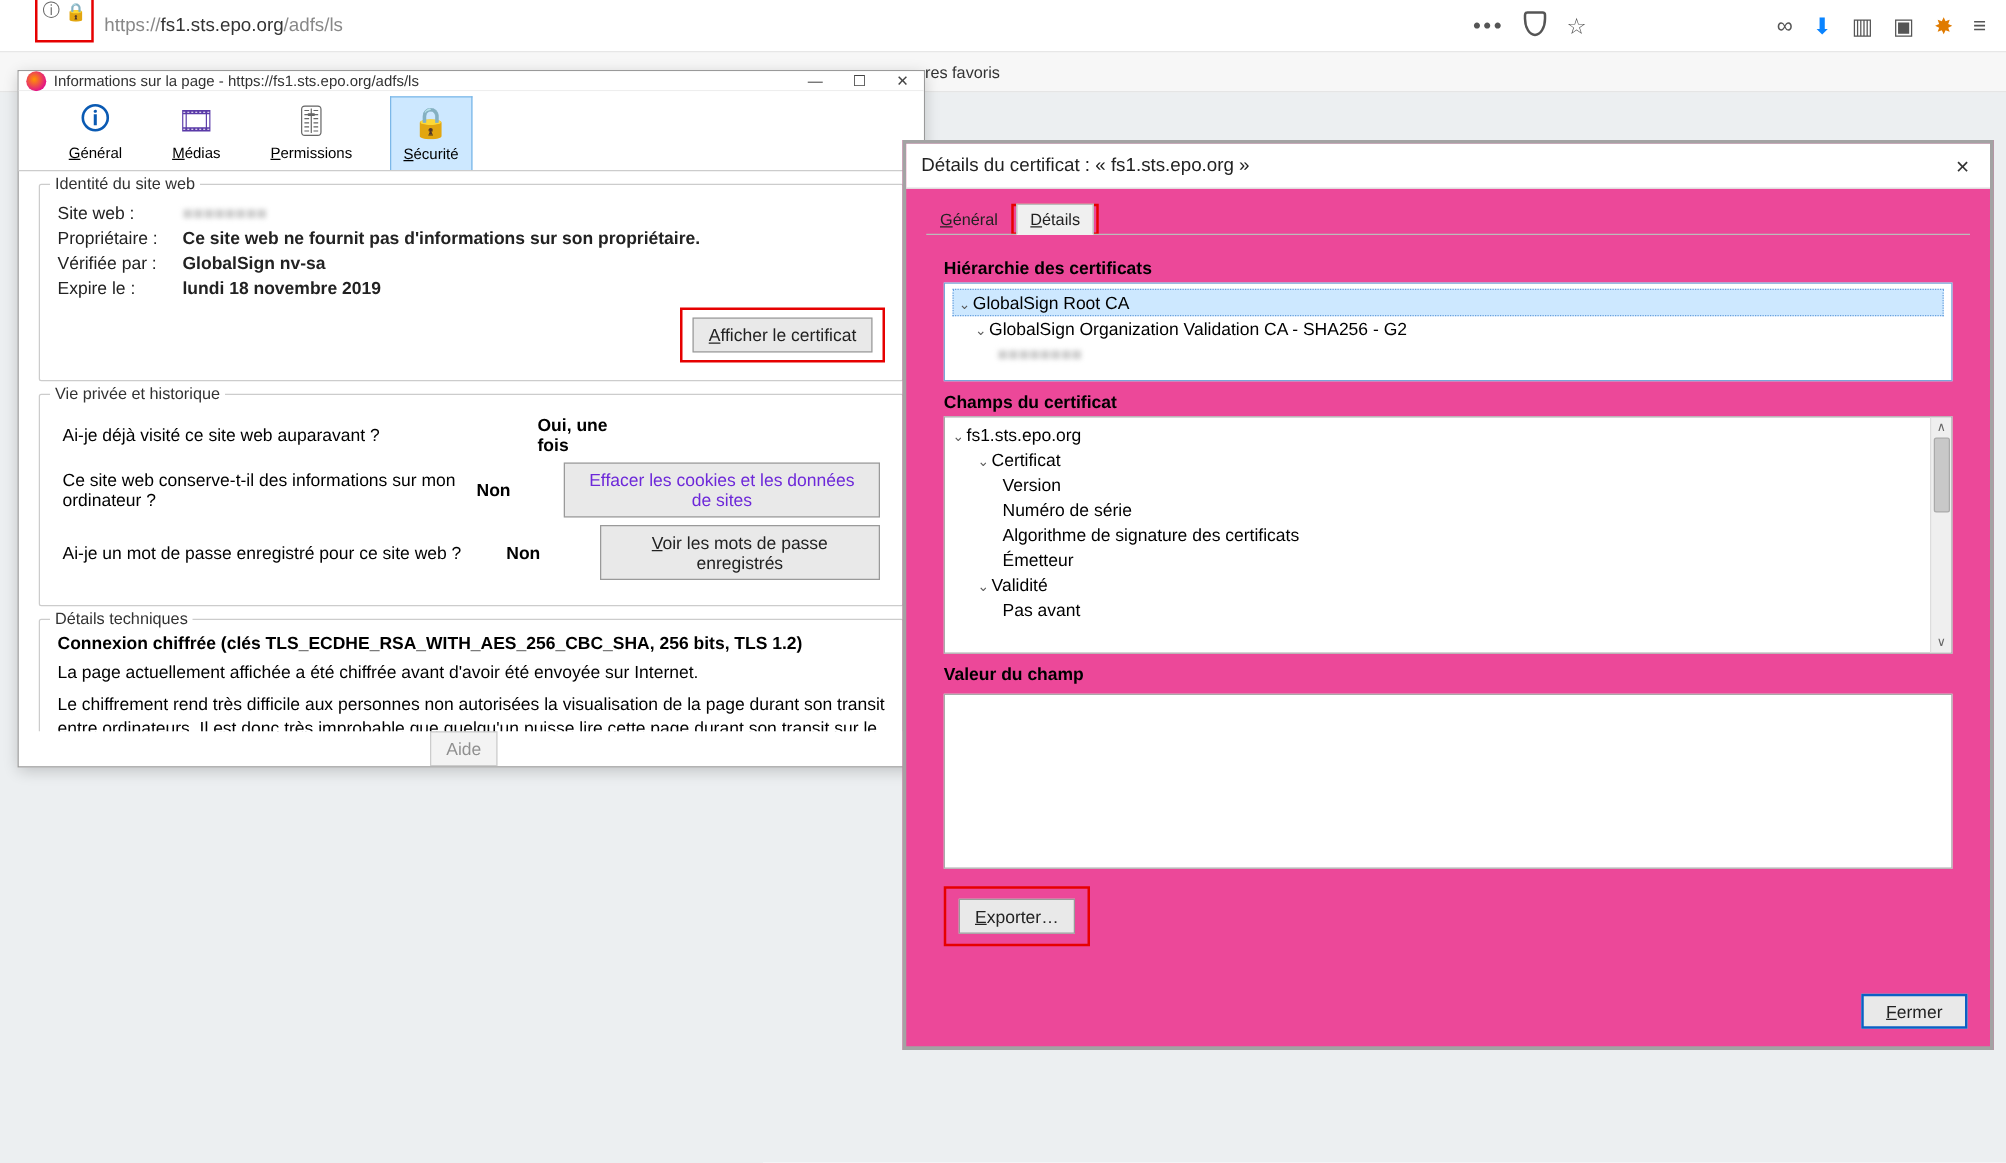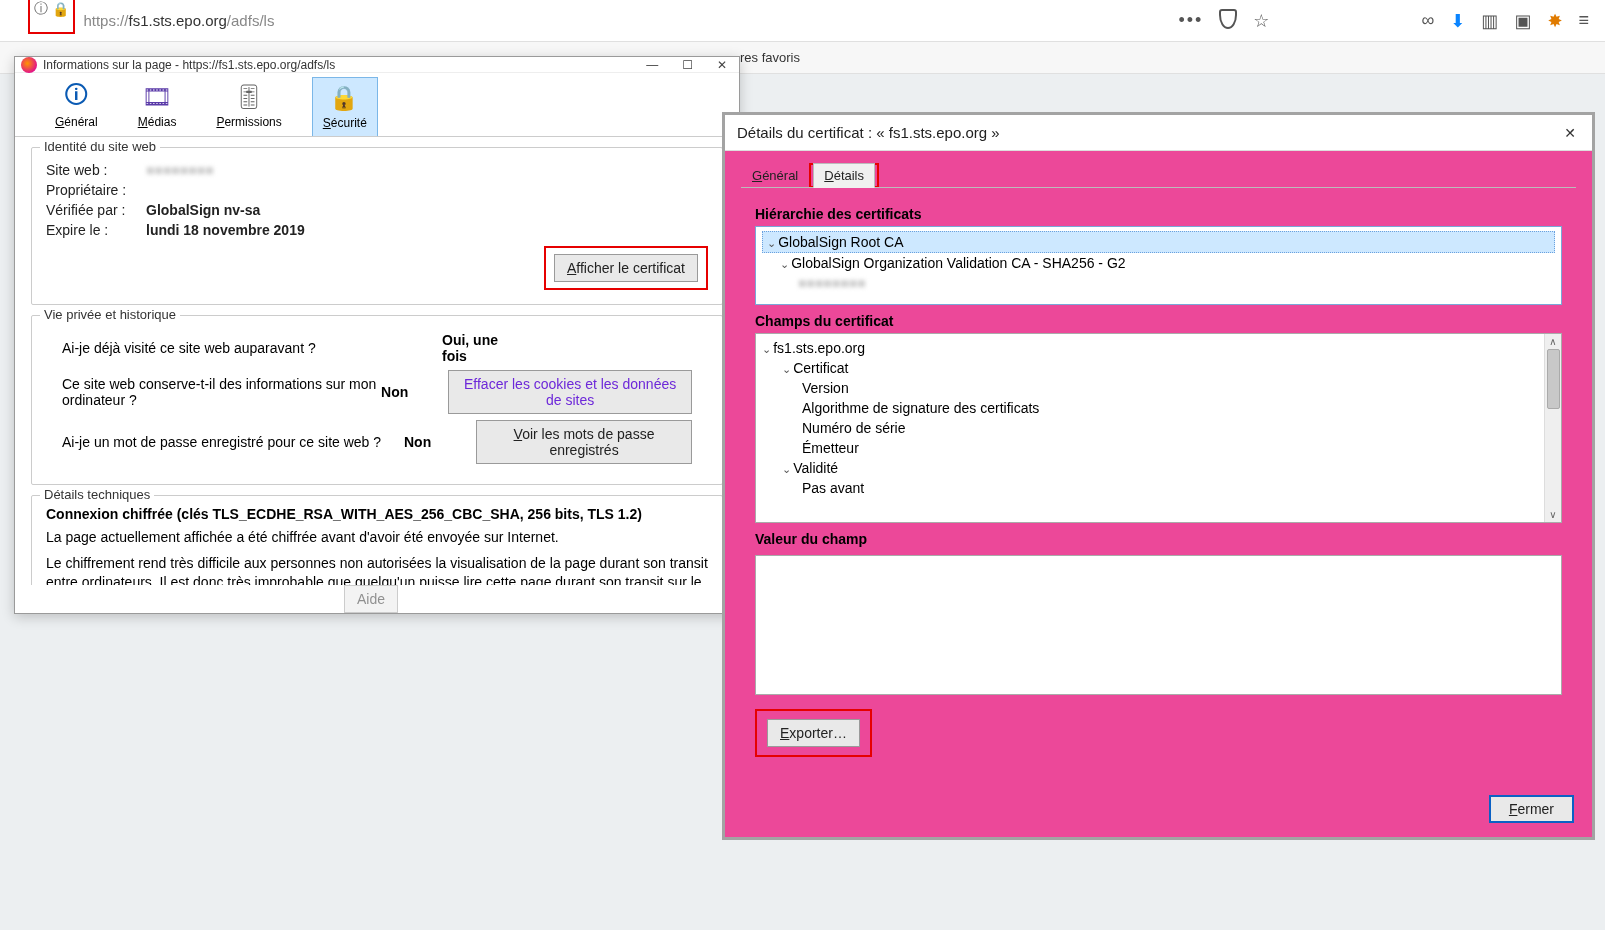--- a/index.html
+++ b/index.html
@@ -51,21 +51,21 @@
     .kv-row .k { width: 100px; color: #222; }
     .kv-row .v { flex: 1; color: #222; }
     .kv-row .v.bold { font-weight: 600; }
     .kv-row .v.blur { color: #ccc; filter: blur(2px); }
     .btn { border: 1px solid #9a9a9a; background: #e9e9e9; padding: 5px 12px; font-size: 14px; color: #222; }
     .btn.disabled { color: #6d28d9; }
     .btn .u { text-decoration: underline; }
     .cert-btn-wrap { display:flex; justify-content:flex-end; margin-top: 8px; }
     .cert-highlight { border: 2px solid #e60000; padding: 6px 8px; display:inline-block; }
 
-    .pv-row { display: flex; align-items: center; margin: 6px 16px; font-size: 14px; }
+    .pv-row { display: flex; align-items: center; margin: 6px 4px; font-size: 14px; }
     .pv-row .q { width: 380px; }
     .pv-row .a { width: 80px; font-weight: 600; }
     .pv-row .actn { }
 
     .tech .t { font-weight: 600; font-size: 14px; margin-bottom: 6px; }
     .tech p { font-size: 14px; margin: 6px 0; line-height: 1.4; }
 
     .pi-footer { display:flex; justify-content:center; padding: 0 12px 0 0; }
 
     
@@ -176,20 +176,21 @@
 
   <div class="pi-body">
     <div class="groupbox">
       <span class="legend">Identité du site web</span>
       <div class="kv-row">
           <span class="k">Site web :</span>
           <span class="v blur">■■■■■■■■</span>
         </div>
       <div class="kv-row">
           <span class="k">Propriétaire :</span>
+          <span class="v bold">Ce site web ne fournit pas d'informations sur son propriétaire.</span>
         </div>
       <div class="kv-row">
           <span class="k">Vérifiée par :</span>
           <span class="v bold">GlobalSign nv-sa</span>
         </div>
       <div class="kv-row">
           <span class="k">Expire le :</span>
           <span class="v bold">lundi 18 novembre 2019</span>
         </div>
       <div class="cert-btn-wrap">
@@ -248,22 +249,22 @@
       <div class="tree-row in1"><span class="chev">⌄</span><span>GlobalSign Organization Validation CA - SHA256 - G2</span></div>
       <div class="tree-row in2">■■■■■■■■</div>
     </div>
 
     <div class="cert-section-label">Champs du certificat</div>
     <div class="fields-box">
       <div class="fields-inner">
         <div class="f-row"><span class="chev">⌄</span><span>fs1.sts.epo.org</span></div>
         <div class="f-row in1"><span class="chev">⌄</span><span>Certificat</span></div>
         <div class="f-row in2">Version</div>
+        <div class="f-row in2">Numéro de série</div>
         <div class="f-row in2">Algorithme de signature des certificats</div>
-        <div class="f-row in2">Numéro de série</div>
         <div class="f-row in2">Émetteur</div>
         <div class="f-row in1"><span class="chev">⌄</span><span>Validité</span></div>
         <div class="f-row in2">Pas avant</div>
       </div>
       <div class="fields-scroll">
         <span class="arr">∧</span>
         <span class="thumb"></span>
         <span style="flex:1"></span>
         <span class="arr">∨</span>
       </div>

